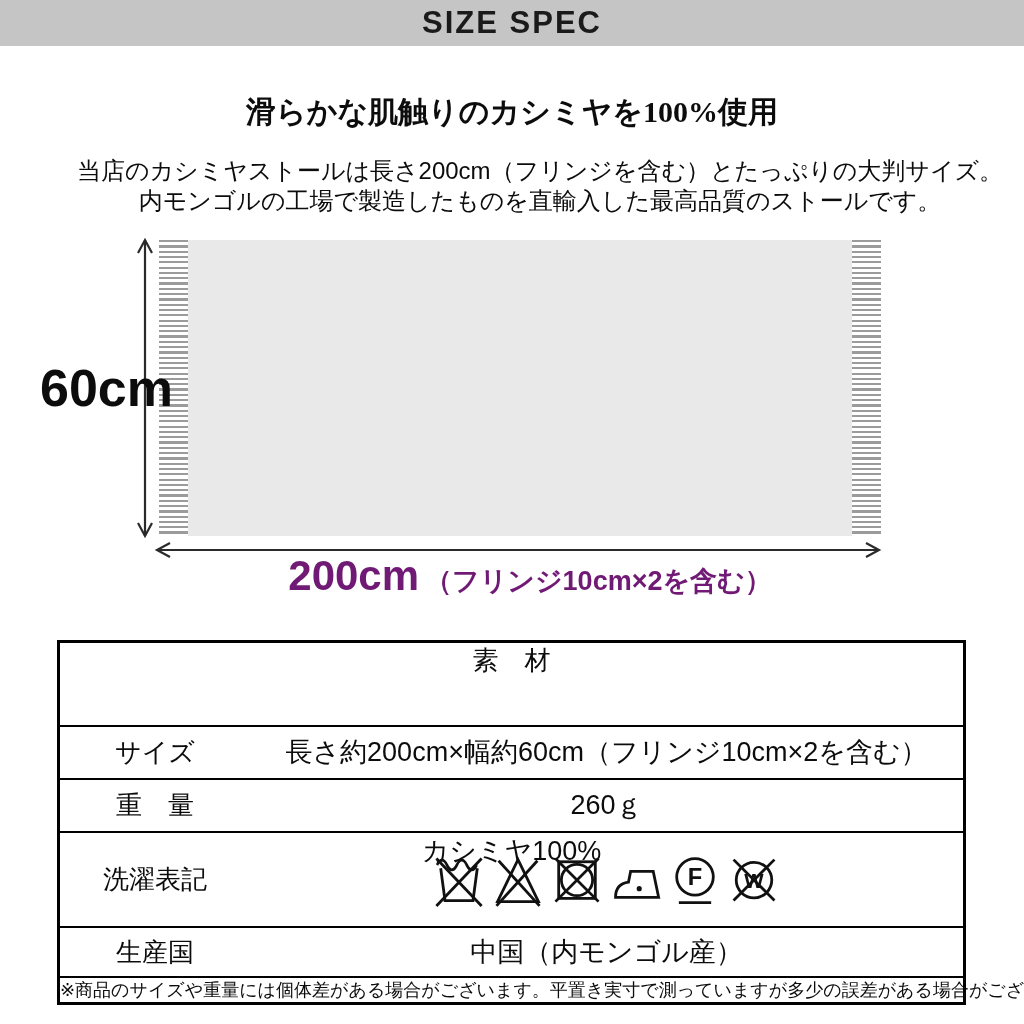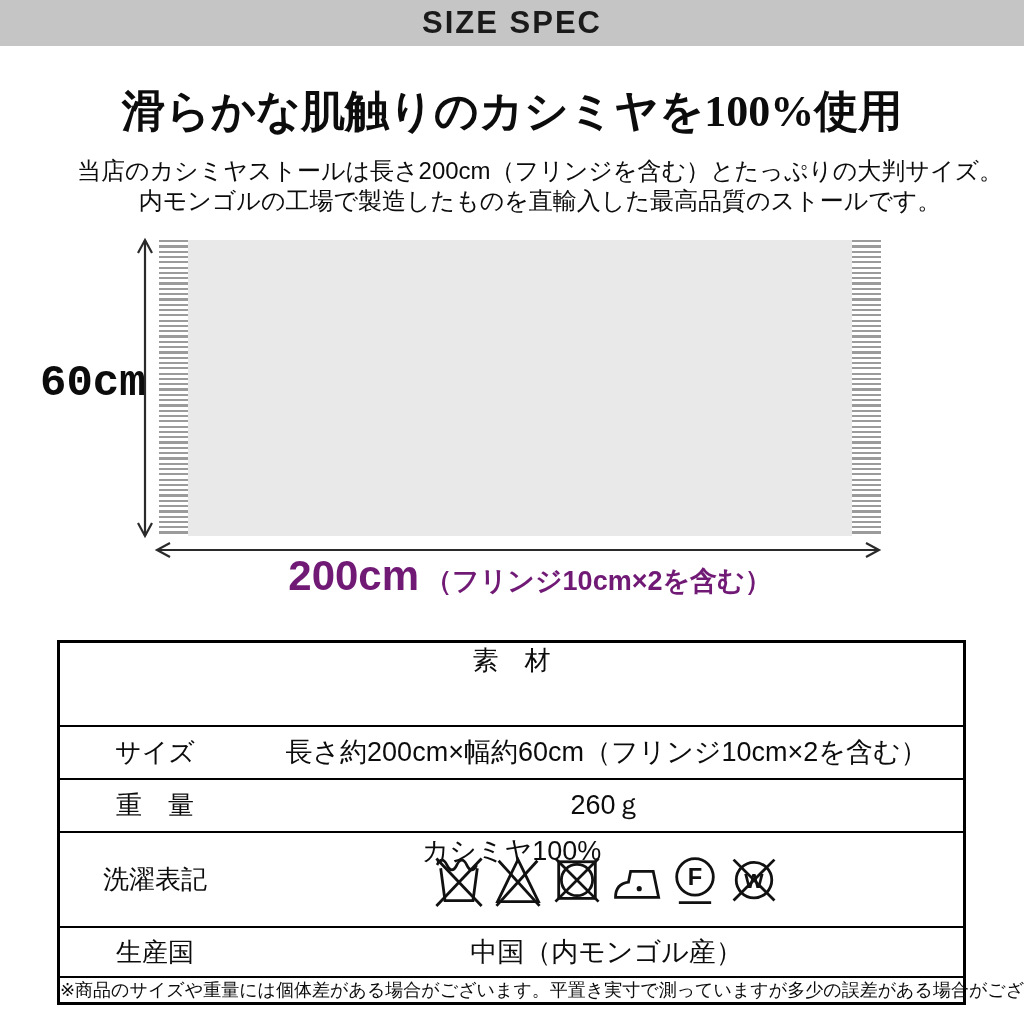--- a/index.html
+++ b/index.html
@@ -12,21 +12,21 @@
     position:absolute;left:0;top:0;width:1024px;height:46px;background:#c5c5c5;
     display:flex;align-items:center;justify-content:center;
   }
   .header-title{
     font-size:31px;font-weight:600;letter-spacing:2px;color:#1a1a1a;
   }
   
   .main-heading{
     position:absolute;left:0;top:86px;width:1024px;text-align:center;
     font-family:"Liberation Serif","DejaVu Serif",serif;
-    font-size:44px;line-height:52px;font-weight:600;color:#0c0c0c;white-space:nowrap;
+    font-size:30px;line-height:52px;font-weight:600;color:#0c0c0c;white-space:nowrap;
   }
   .description{
     position:absolute;left:0;top:156px;width:1024px;text-align:center;
     font-size:24px;line-height:30px;color:#0c0c0c;padding-left:28px;
   }
   .description div{white-space:nowrap;}
   
   .fringe{
     position:absolute;top:240px;width:29px;height:296px;
     background:repeating-linear-gradient(to bottom,#9b9b9b 0px,#9b9b9b 2.2px,#ffffff 2.2px,#ffffff 5.3px);
@@ -34,21 +34,21 @@
   .fringe-left{left:159px;}
   .fringe-right{left:852px;}
   .stole-body{
     position:absolute;left:188px;top:240px;width:664px;height:296px;background:#e9e9e9;
   }
   .v-arrow{position:absolute;left:133px;top:236px;}
   .h-arrow{position:absolute;left:153px;top:538px;}
   .arrow-line{stroke:#2a2a2a;stroke-width:2.2;fill:none;}
   .height-label{
     position:absolute;left:40px;top:358px;width:100px;text-align:right;
-    font-size:44px;font-weight:600;color:#0c0c0c;font-family:Liberation Mono, monospace;
+    font-size:52px;font-weight:600;color:#0c0c0c;
   }
   .width-dimension-label{
     position:absolute;left:60px;top:552px;width:940px;text-align:center;white-space:nowrap;color:#701a75;
   }
   .width-value{font-size:42px;font-weight:600;}
   .width-note{font-size:27px;font-weight:600;margin-left:6px;}
   
   .spec-table{
     position:absolute;left:57px;top:640px;width:909px;height:365px;
     border:3px solid #000000;box-sizing:border-box;

